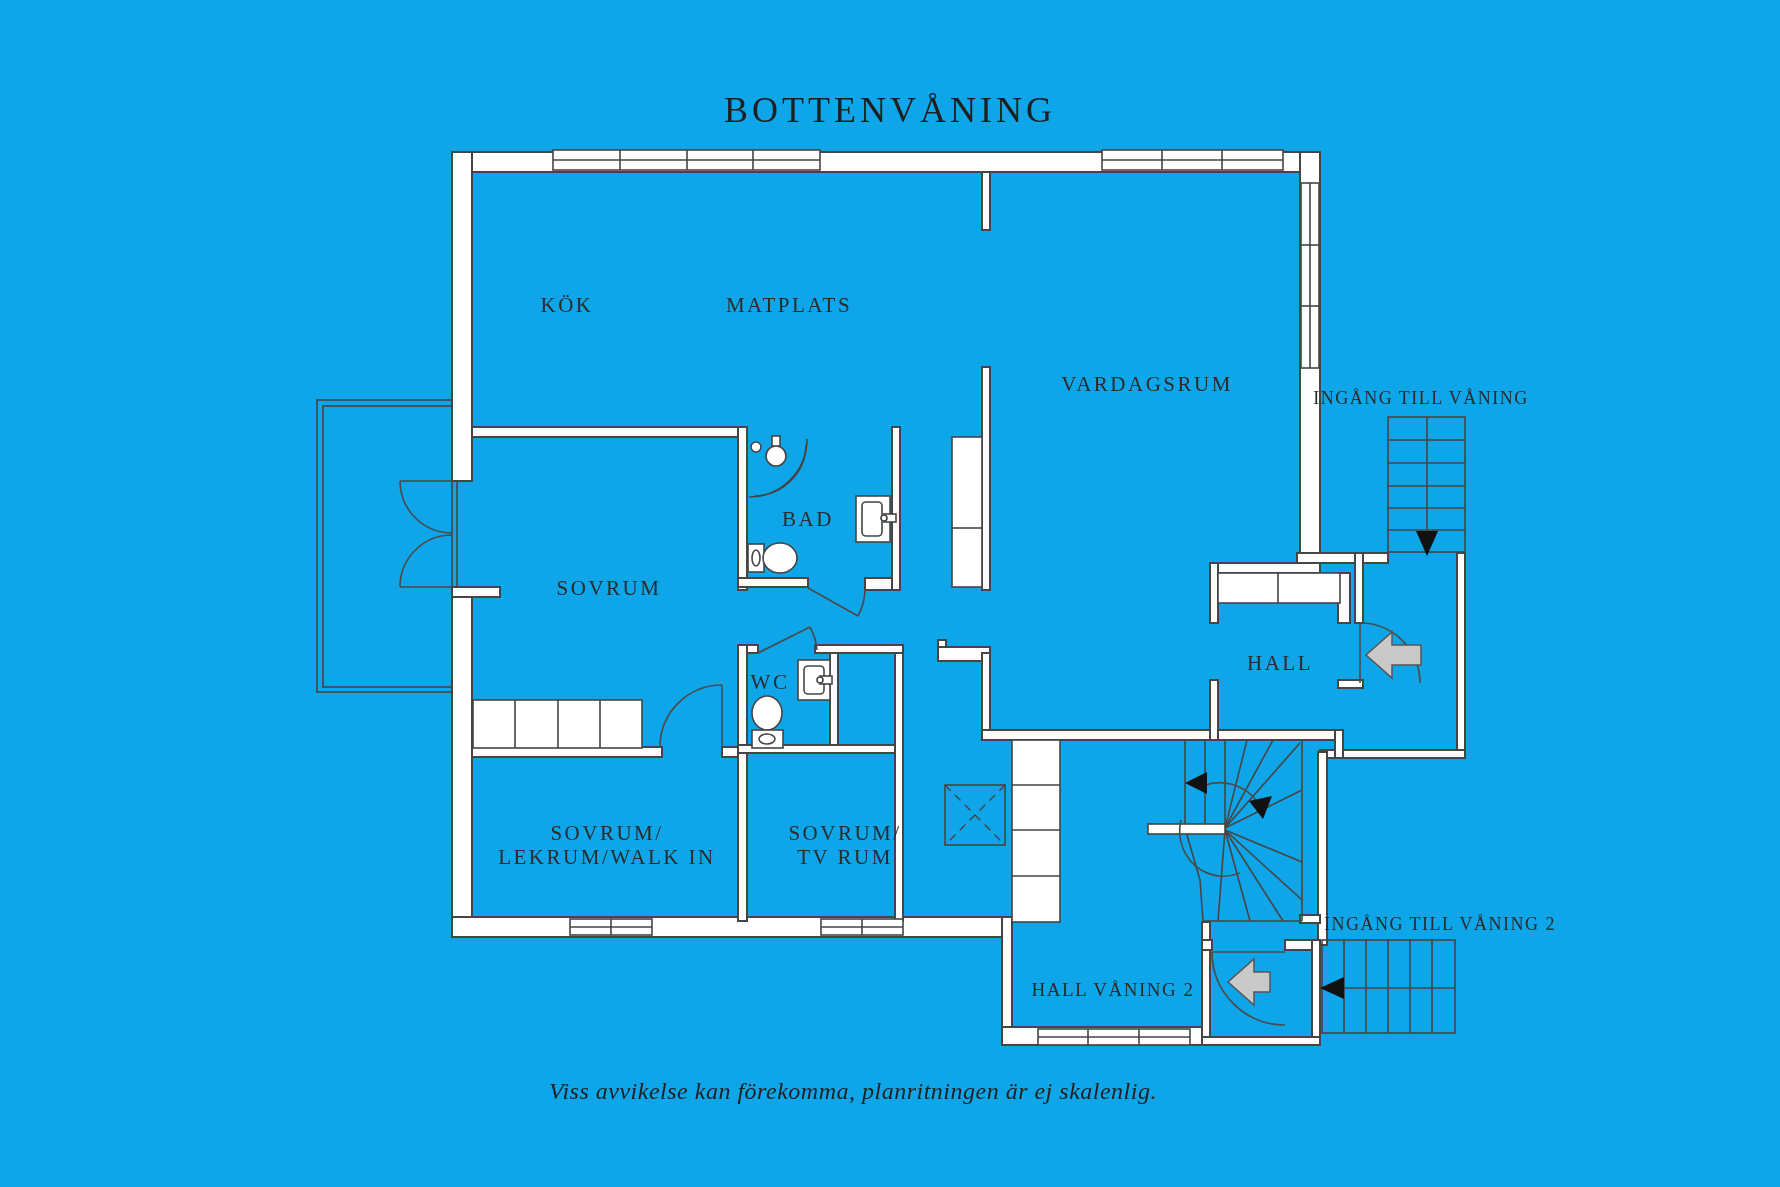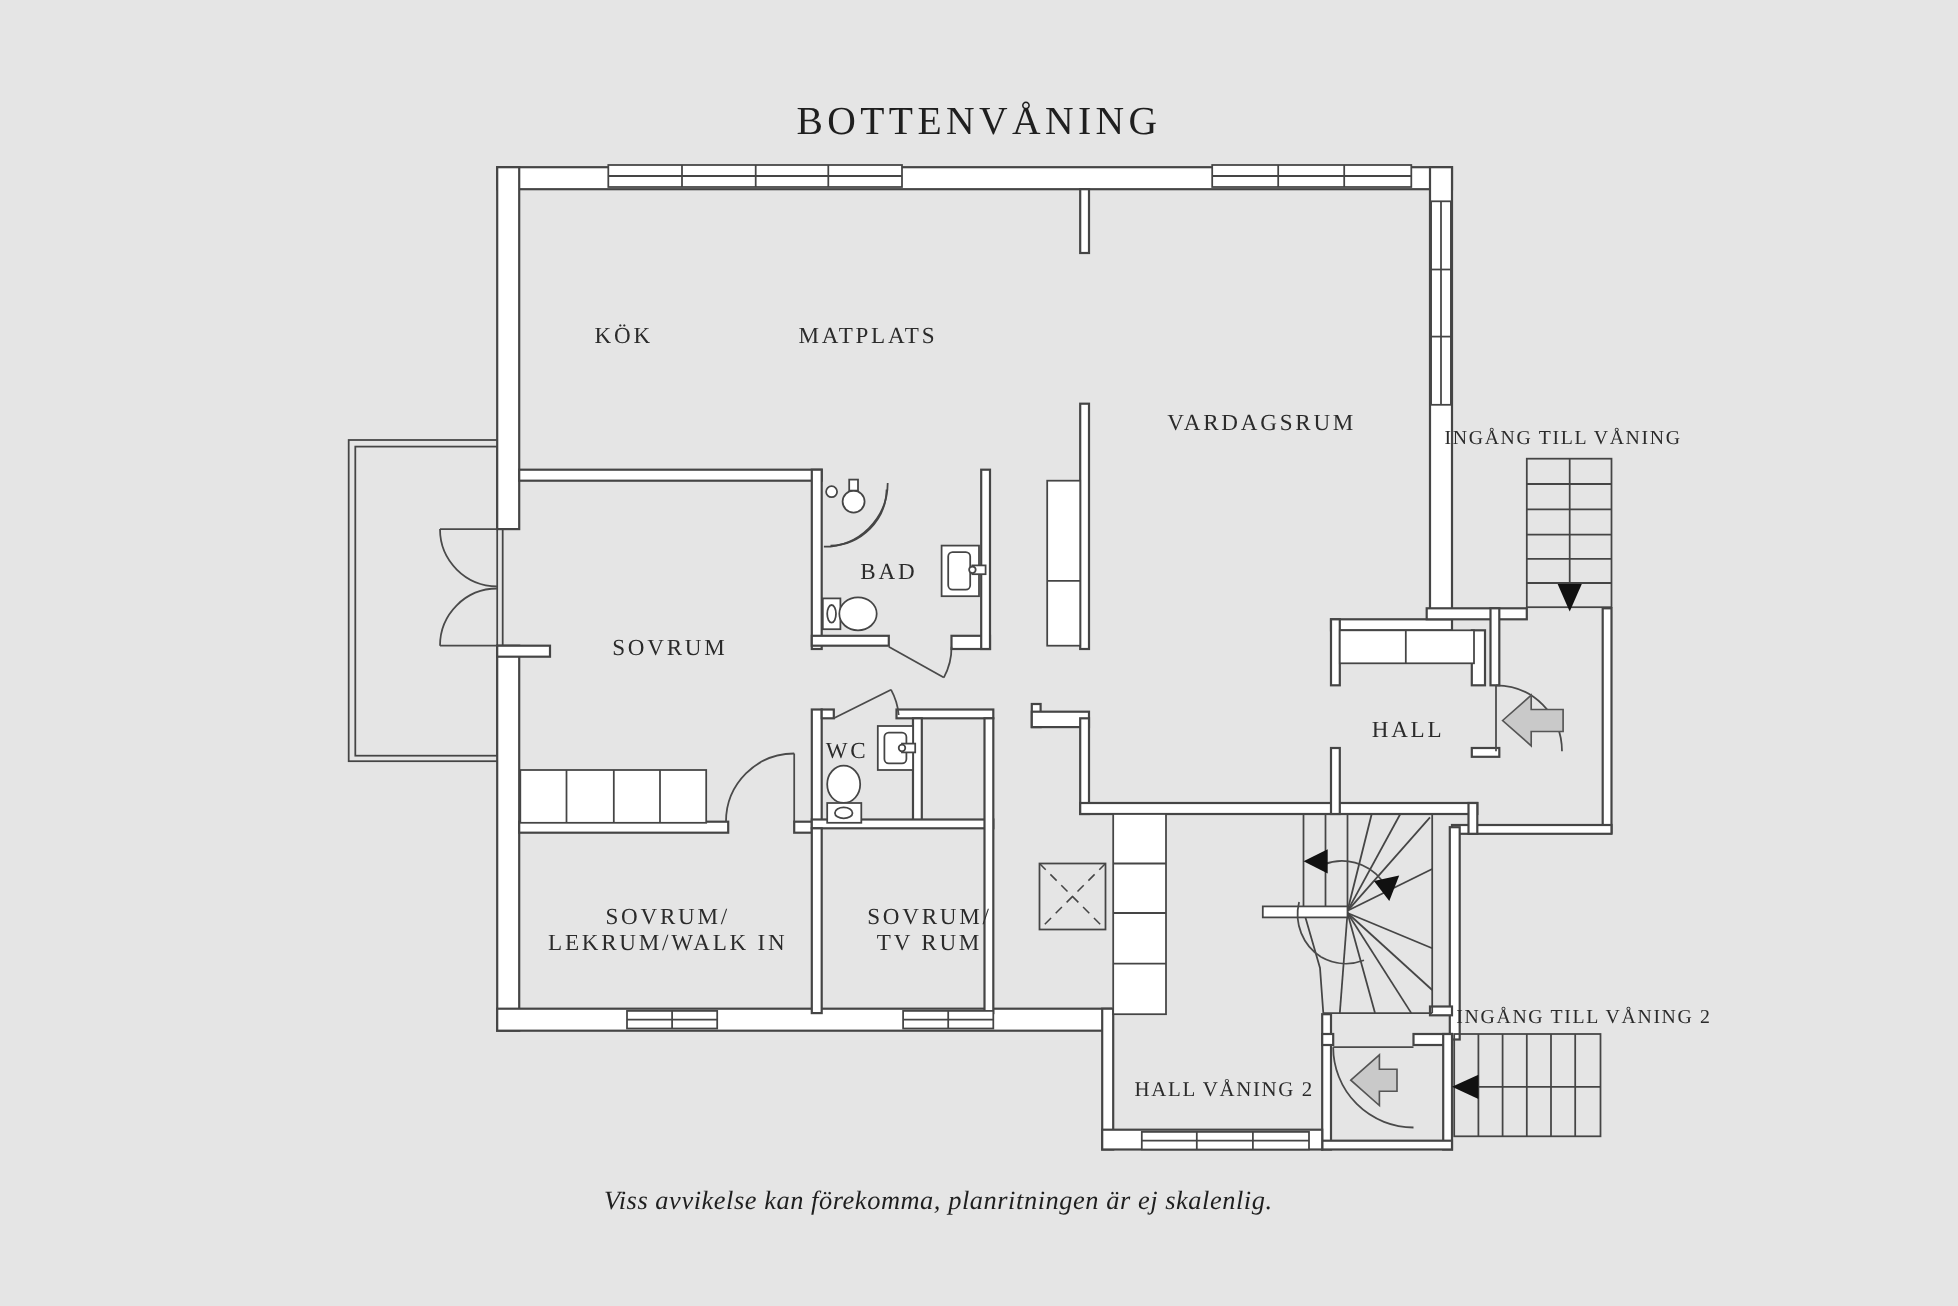--- a/index.html
+++ b/index.html
@@ -1,19 +1,19 @@
 <!DOCTYPE html>
 <html><head>
 <meta charset="utf-8">
 <style>
   html,body { margin:0; padding:0; background:#ffffff; }
   .stage {
     position:relative;
     width:1780px; height:1187px;
-    background:#e5e5e5;
+    background:#0ea5e9;
     font-family:"Liberation Serif","DejaVu Serif",serif;
     overflow:hidden;
   }
   svg { position:absolute; left:0; top:0; }
   .wall   { fill:#ffffff; stroke:#454545; stroke-width:2; }
   .thin   { fill:none; stroke:#454545; stroke-width:1.6; }
   .fix    { fill:#ffffff; stroke:#454545; stroke-width:1.6; }
   .door   { fill:none; stroke:#4a4a4a; stroke-width:1.6; }
   .dash   { fill:none; stroke:#454545; stroke-width:1.4; stroke-dasharray:8 6; }
   .lbl    { fill:#2b2b2b; letter-spacing:2.5px; }

